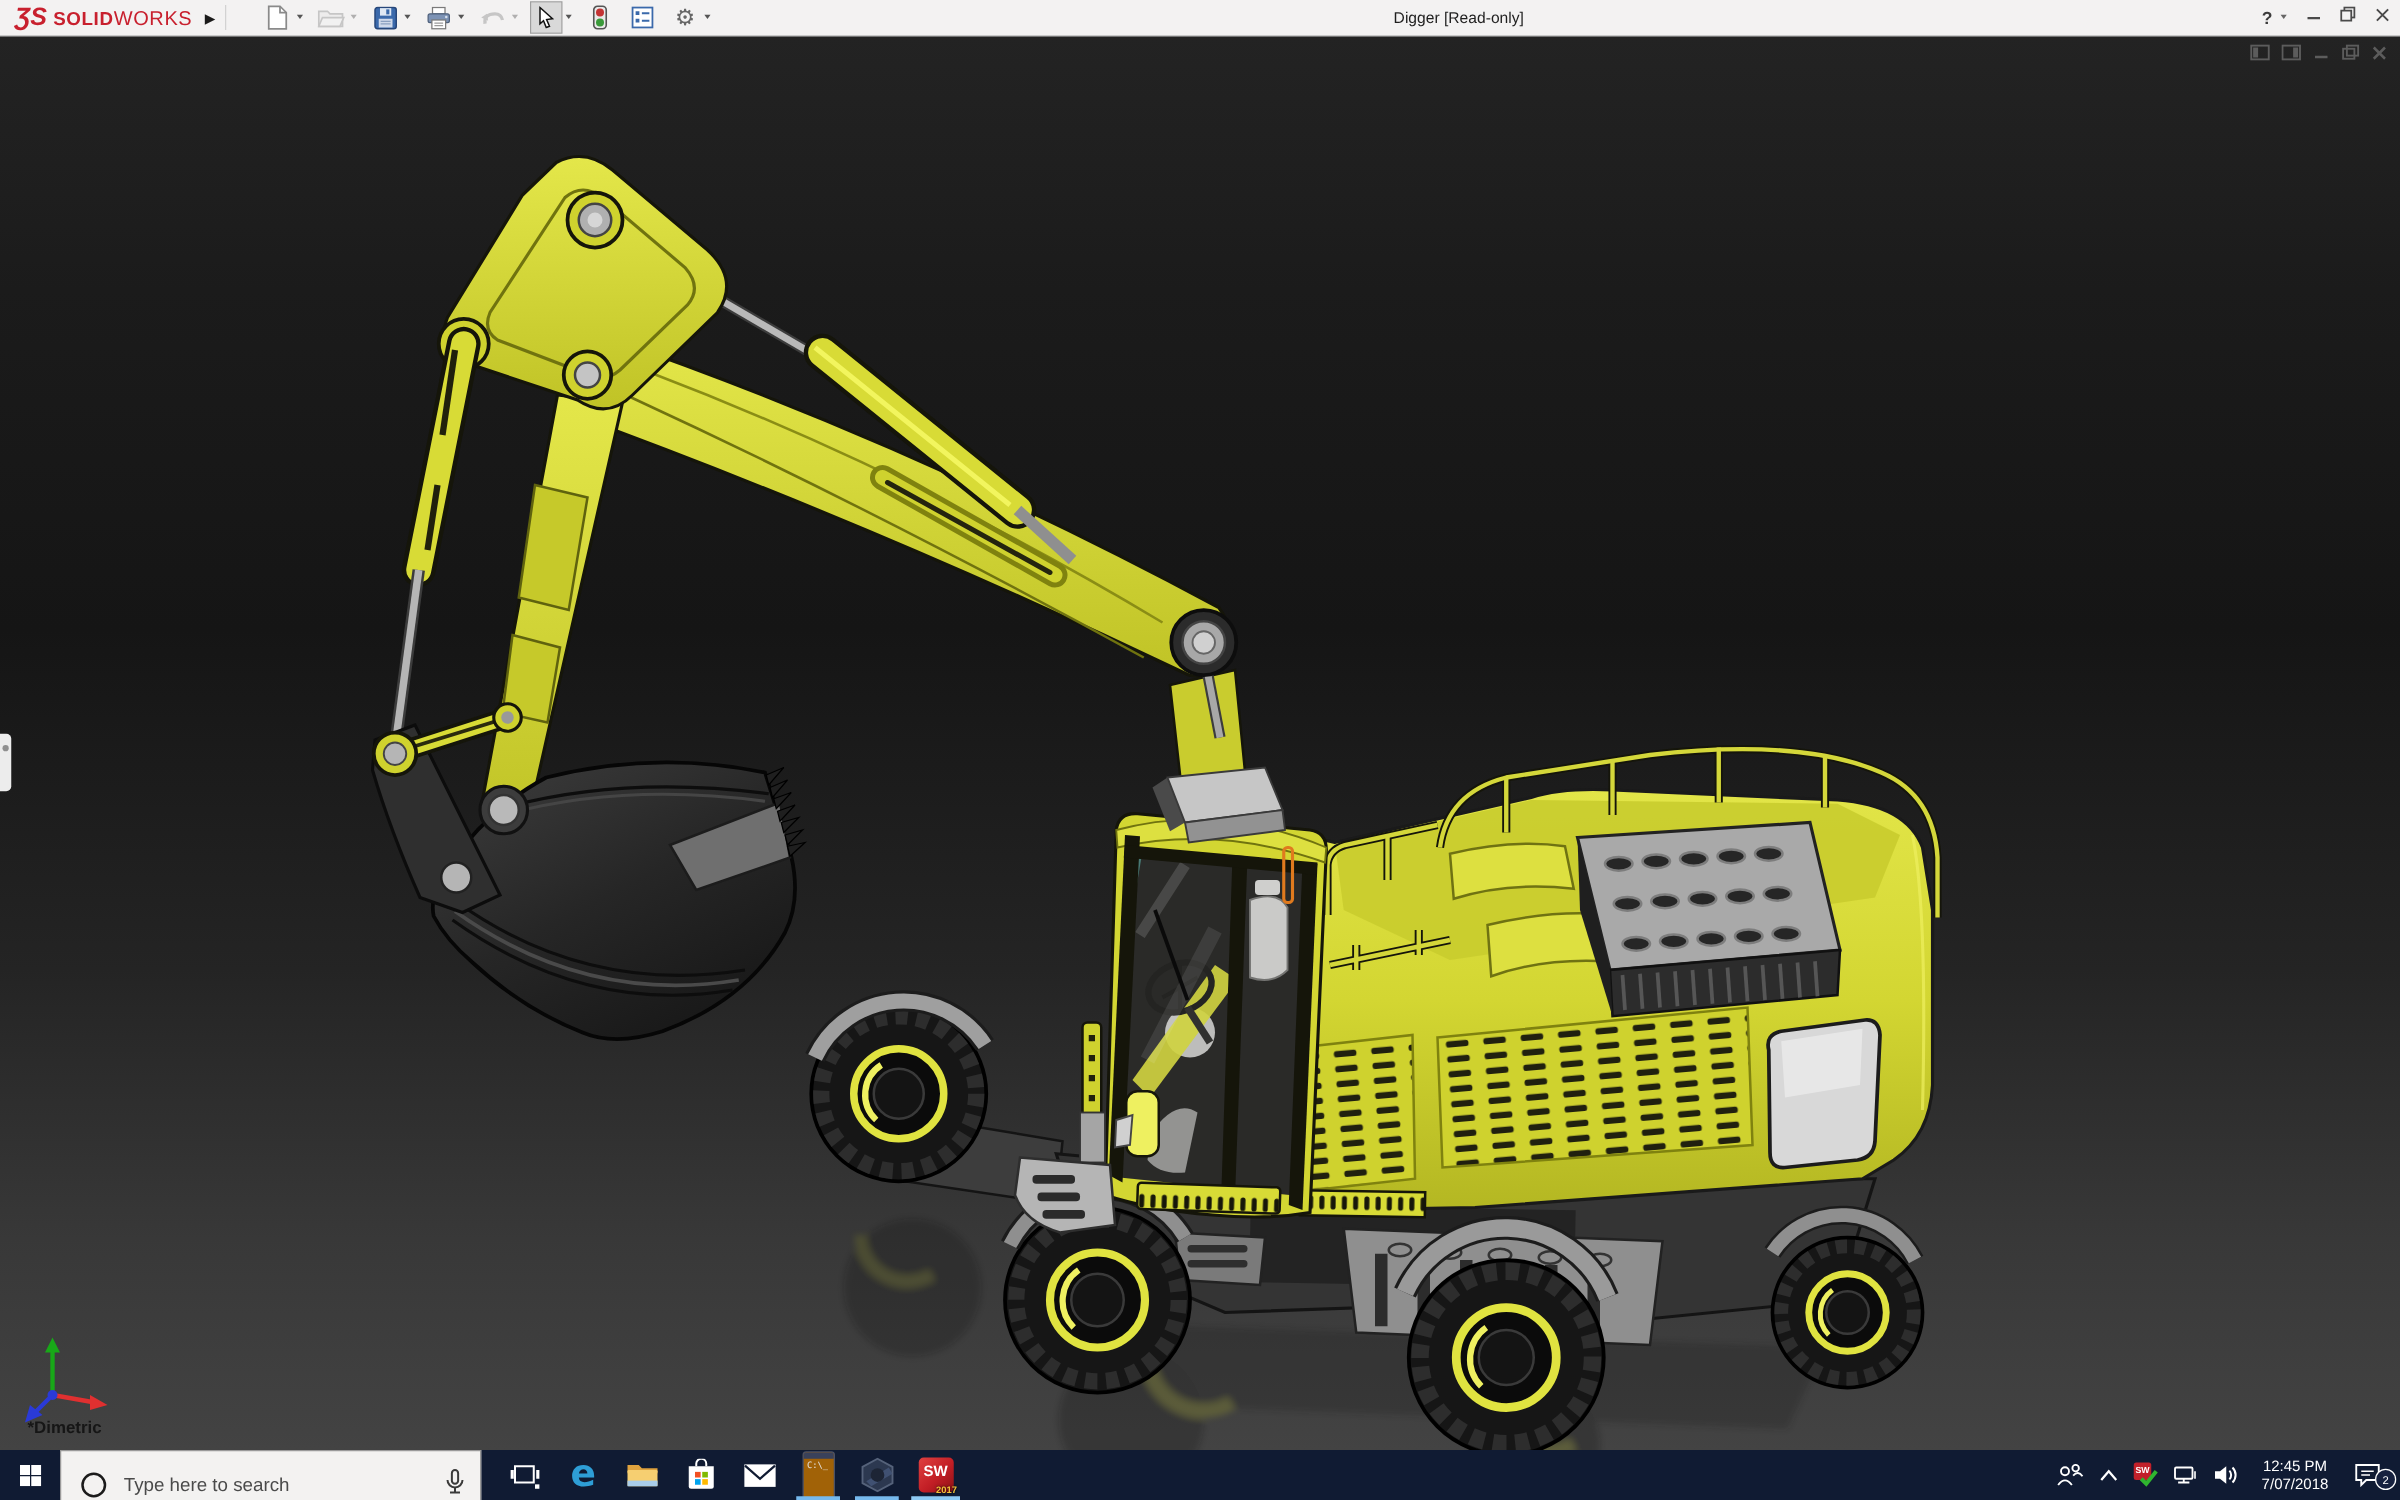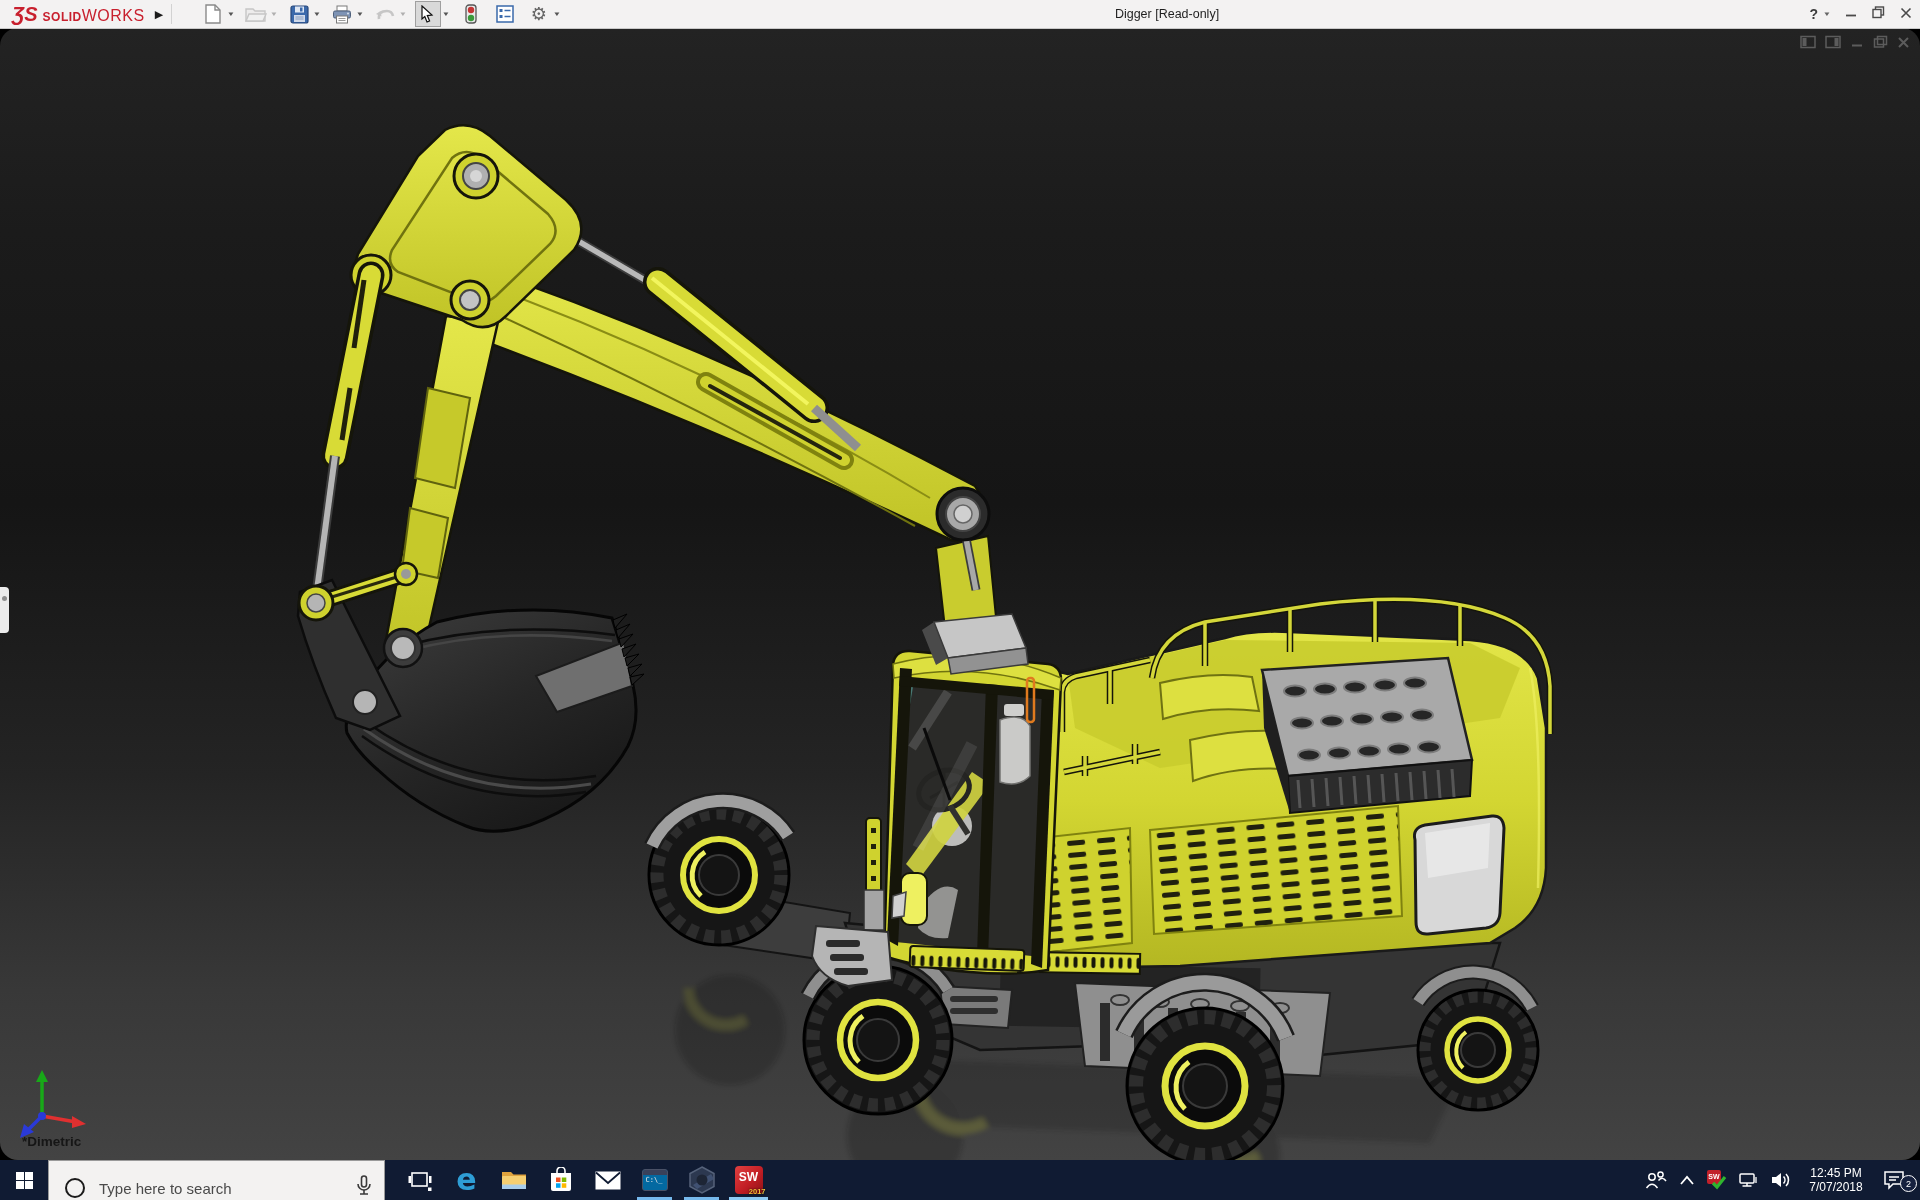--- a/index.html
+++ b/index.html
@@ -2,59 +2,59 @@
 <html><head>
 <meta charset="utf-8">
 <style>
   html,body{margin:0;padding:0;width:1920px;height:1200px;overflow:hidden;
     font-family:"Liberation Sans",sans-serif;background:#000;}
   
   .titlebar{position:absolute;top:0;left:0;width:1920px;height:28px;background:#f3f2f2;
     border-bottom:1px solid #c9c9c9;display:flex;align-items:center;z-index:30;}
   .logo{display:flex;align-items:baseline;padding:0 6px 0 12px;cursor:default;text-align:right;}
   .logo-mark{color:#c8202e;font-weight:bold;font-style:italic;font-size:20px;margin-right:5px;}
-  .logo-solid{color:#c8202e;font-weight:bold;font-size:12px;letter-spacing:.5px;}
+  .logo-solid{color:#c8202e;font-weight:bold;font-size:15px;letter-spacing:.5px;}
   .logo-works{color:#c8202e;font-weight:normal;font-size:16px;letter-spacing:.5px;}
   .flyout{font-size:11px;color:#1a1a1a;padding:0 8px 0 4px;}
   .tb-sep{width:1px;height:20px;background:#d2d2d2;margin-right:26px;}
   .tbtn{display:flex;align-items:center;height:24px;padding:0 3px;margin-right:4px;}
   .tbtn .caret{font-size:6px;color:#555;margin-left:3px;transform:scaleX(1.4);}
   .tbtn.disabled{opacity:.42;filter:grayscale(1);}
   .tbtn.selected .icw{background:#d9d9d9;outline:1px solid #9f9f9f;}
   .icw{width:24px;height:24px;display:flex;align-items:center;justify-content:center;}
   .gear-glyph{font-size:18px;color:#666;line-height:1;}
   .window-title{position:absolute;left:1167px;top:0;height:28px;line-height:28px;
     transform:translateX(-50%);font-size:12.5px;color:#1f1f1f;white-space:nowrap;}
   .win-controls{position:absolute;right:8px;top:0;height:28px;display:flex;align-items:center;gap:15px;}
   .help-q{font-size:14px;font-weight:bold;color:#3c3c3c;}
   .help-caret{font-size:6px;color:#666;margin-left:-9px;transform:scaleX(1.4);}
   
   .viewport{position:absolute;top:28px;left:0;width:1920px;height:1132px;
-    background:linear-gradient(180deg,#232323 0%,#1b1b1b 18%,#151515 42%,#242424 66%,#383838 85%,#434343 100%);border-radius:18px;}
+    background:linear-gradient(180deg,#232323 0%,#1b1b1b 18%,#151515 42%,#242424 66%,#383838 85%,#434343 100%);}
   .scene{position:absolute;top:0;left:0;width:1920px;height:1132px;}
   .doc-controls{position:absolute;top:7px;right:10px;display:flex;gap:9px;align-items:center;}
   .doc-controls svg{display:block;}
   .left-tab{position:absolute;left:0;top:559px;width:9px;height:46px;background:#ececec;
     border-radius:0 4px 4px 0;display:flex;justify-content:center;}
   .left-tab .dot{width:5px;height:5px;border-radius:50%;background:#8f8f8f;margin-top:9px;}
   .triad{position:absolute;left:12px;top:1038px;}
   .view-label{position:absolute;left:22px;top:1106px;font-size:13.5px;font-weight:bold;color:#161616;}
   
   .taskbar{position:absolute;left:0;top:1160px;width:1920px;height:40px;background:#101b33;z-index:40;}
   .start{position:absolute;left:0;top:0;width:48px;height:40px;display:flex;align-items:center;justify-content:center;}
   .searchbox{position:absolute;left:48px;top:0;width:337px;height:56px;background:#f3f2f1;
     border:1px solid #9a9a9a;box-sizing:border-box;display:flex;align-items:center;}
   .cortana-ring{width:20px;height:20px;border:2.5px solid #1b1b1b;border-radius:50%;margin:0 14px 0 16px;box-sizing:border-box;}
   .search-text{font-size:15px;color:#4a4a4a;flex:1;}
   .mic{margin-right:12px;}
   .apps{position:absolute;left:396px;top:0;display:flex;height:40px;}
   .app{width:47px;height:40px;position:relative;display:flex;align-items:center;justify-content:center;}
   .app .runline{position:absolute;bottom:0;left:6px;right:6px;height:3px;background:#76b9ed;}
   .edge-e{font-size:30px;font-weight:bold;color:#2e9ed6;font-family:"DejaVu Sans",sans-serif;line-height:1;}
-  .cmdicon{width:26px;height:22px;background:#0369a1;border:1px solid #4a5166;border-radius:3px;position:relative;box-sizing:border-box;}
+  .cmdicon{width:26px;height:39px;background:#a16207;border:1px solid #4a5166;border-radius:3px;position:relative;box-sizing:border-box;}
   .cmdicon .bar{position:absolute;top:0;left:0;right:0;height:5px;background:#39415a;border-radius:2px 2px 0 0;}
   .cmdicon .cmd-text{position:absolute;left:3px;top:6px;font-size:7px;color:#e6e6e6;font-family:"DejaVu Sans Mono",monospace;}
   .hexicon{position:relative;width:28px;height:28px;}
   .swicon{width:28px;height:28px;border-radius:4px;position:relative;
     background:linear-gradient(135deg,#e04040 0%,#c21e25 55%,#8d1216 100%);}
   .swicon .sw-label{position:absolute;left:0;right:0;top:4px;text-align:center;color:#fff;font-weight:bold;font-size:12px;}
   .swicon .sw-year{position:absolute;right:-3px;bottom:-2px;color:#f3c13a;font-weight:bold;font-size:7.5px;
     text-shadow:0 0 2px #000;margin-top:32px;}
   .tray{position:absolute;right:4px;top:0;height:40px;display:flex;align-items:center;}
   .tray-item{height:32px;display:flex;align-items:center;justify-content:center;padding:0 5px;position:relative;}

